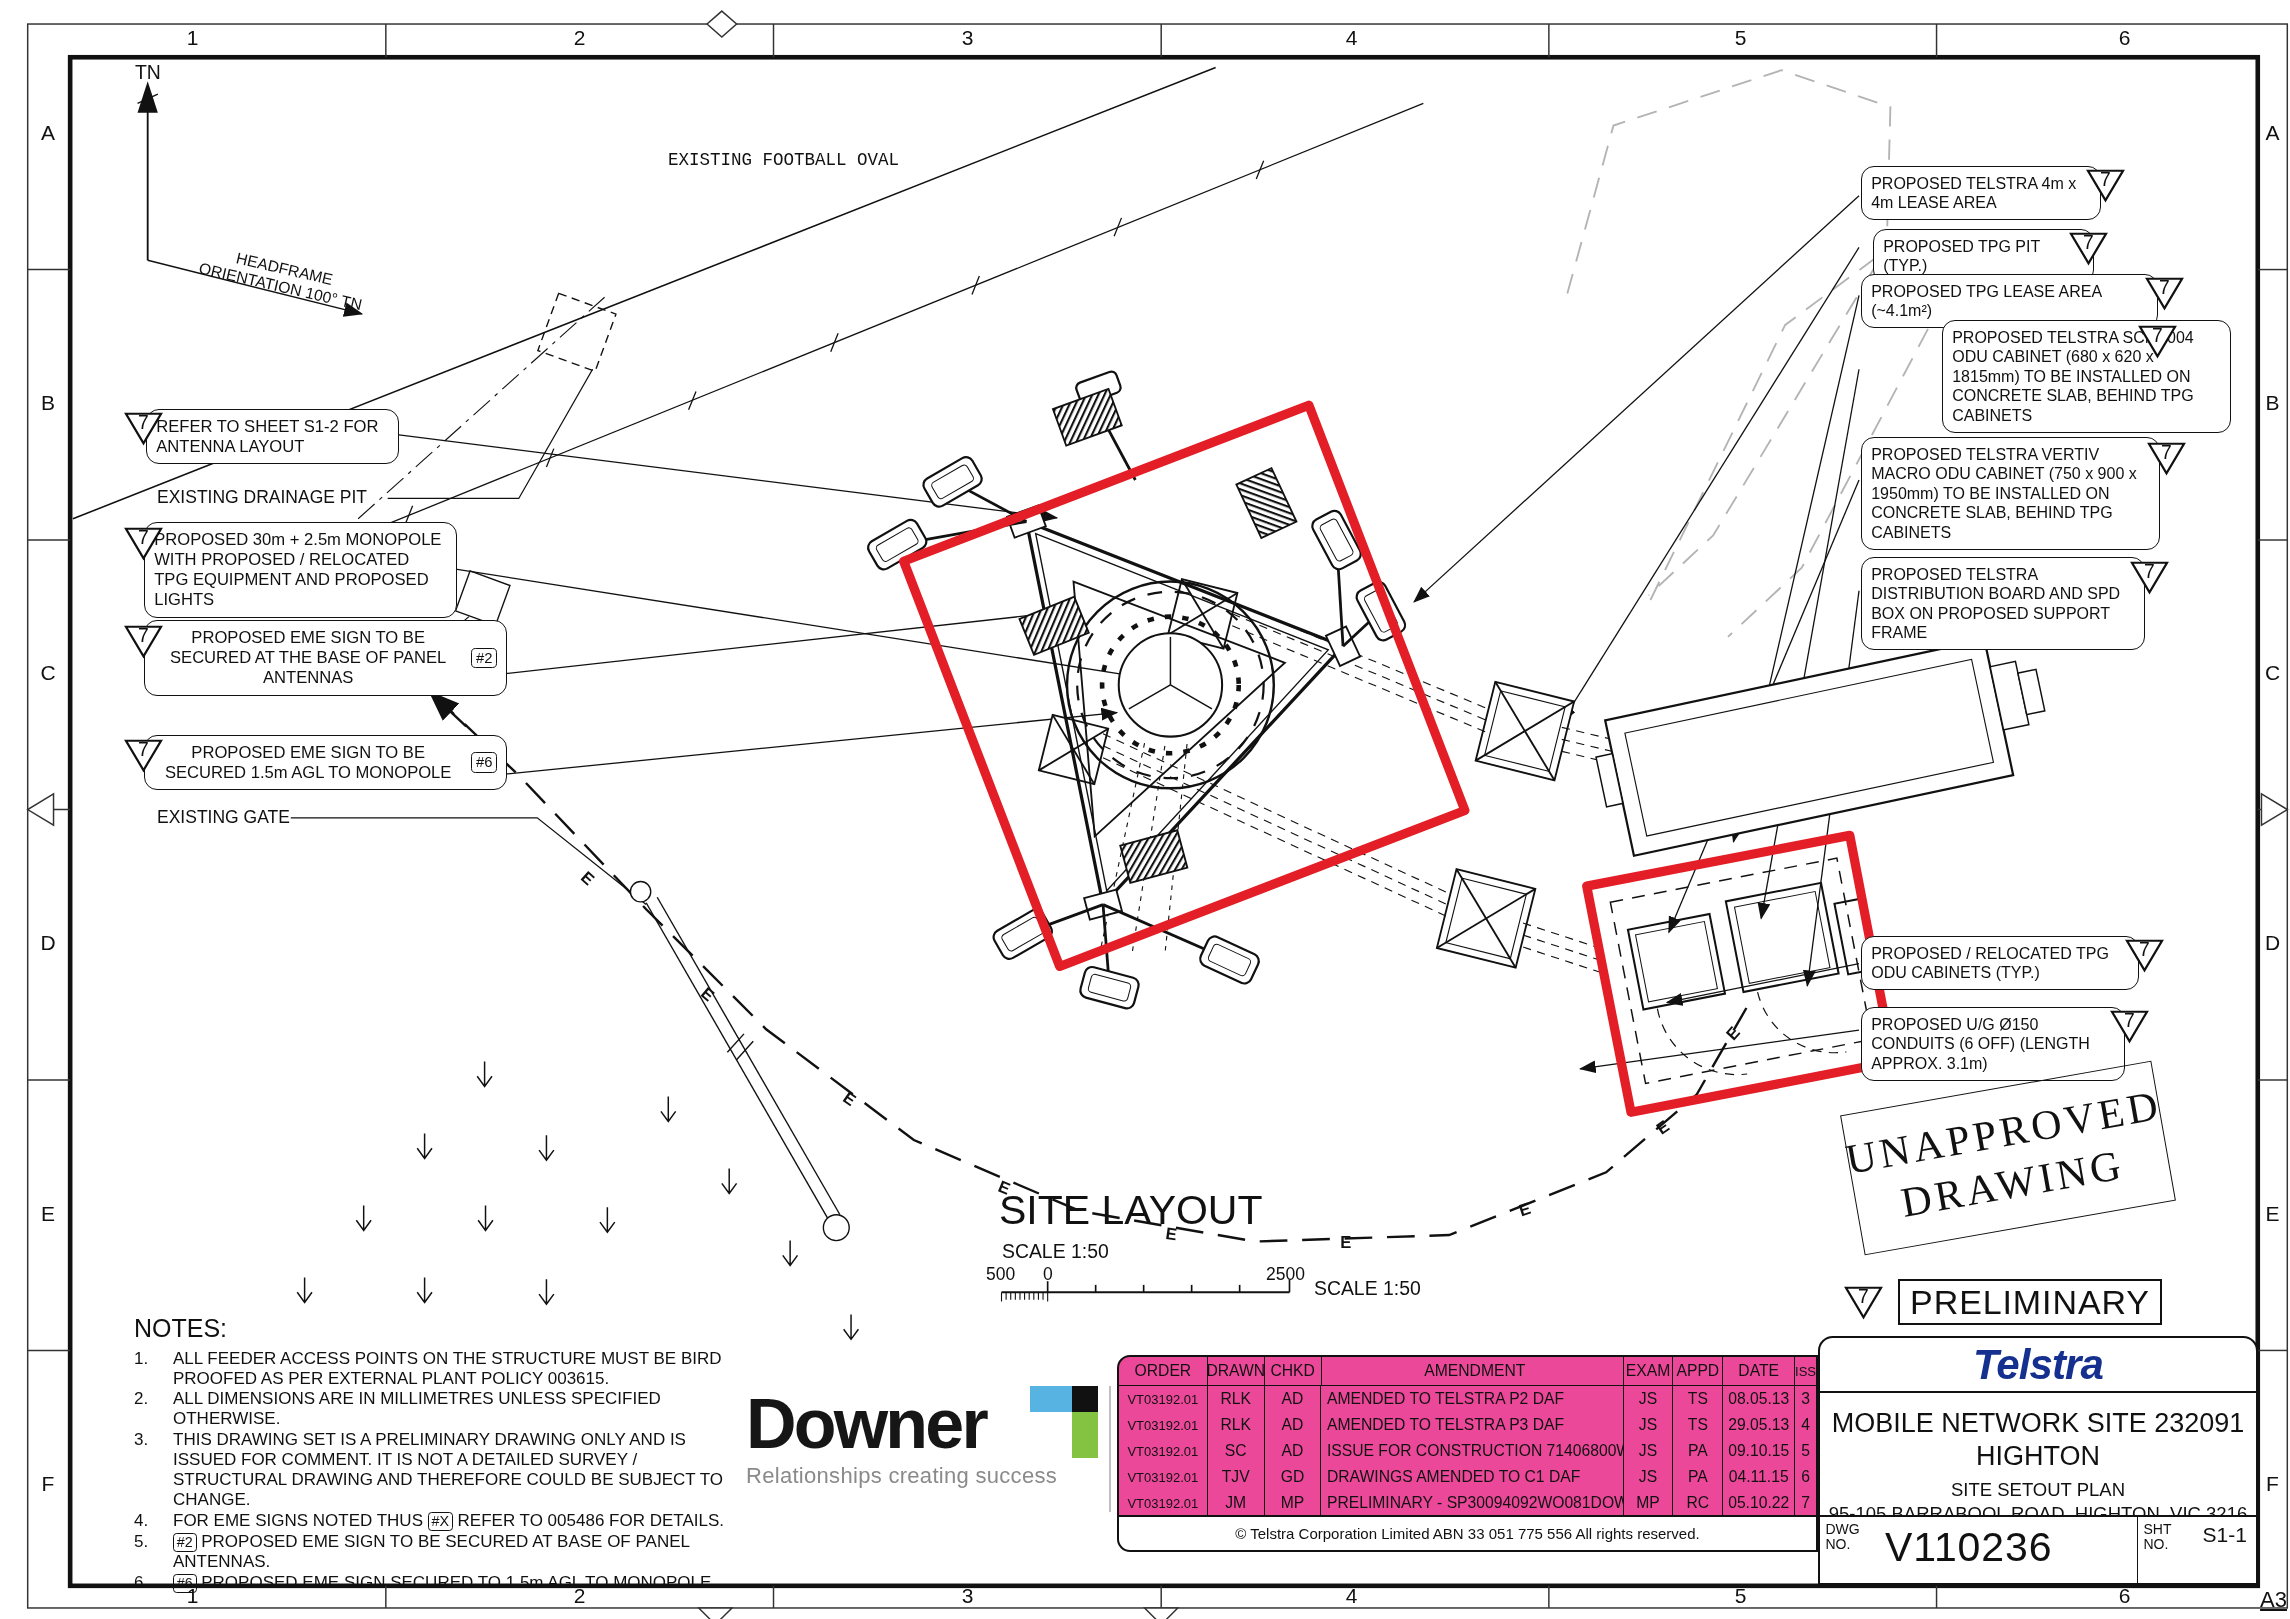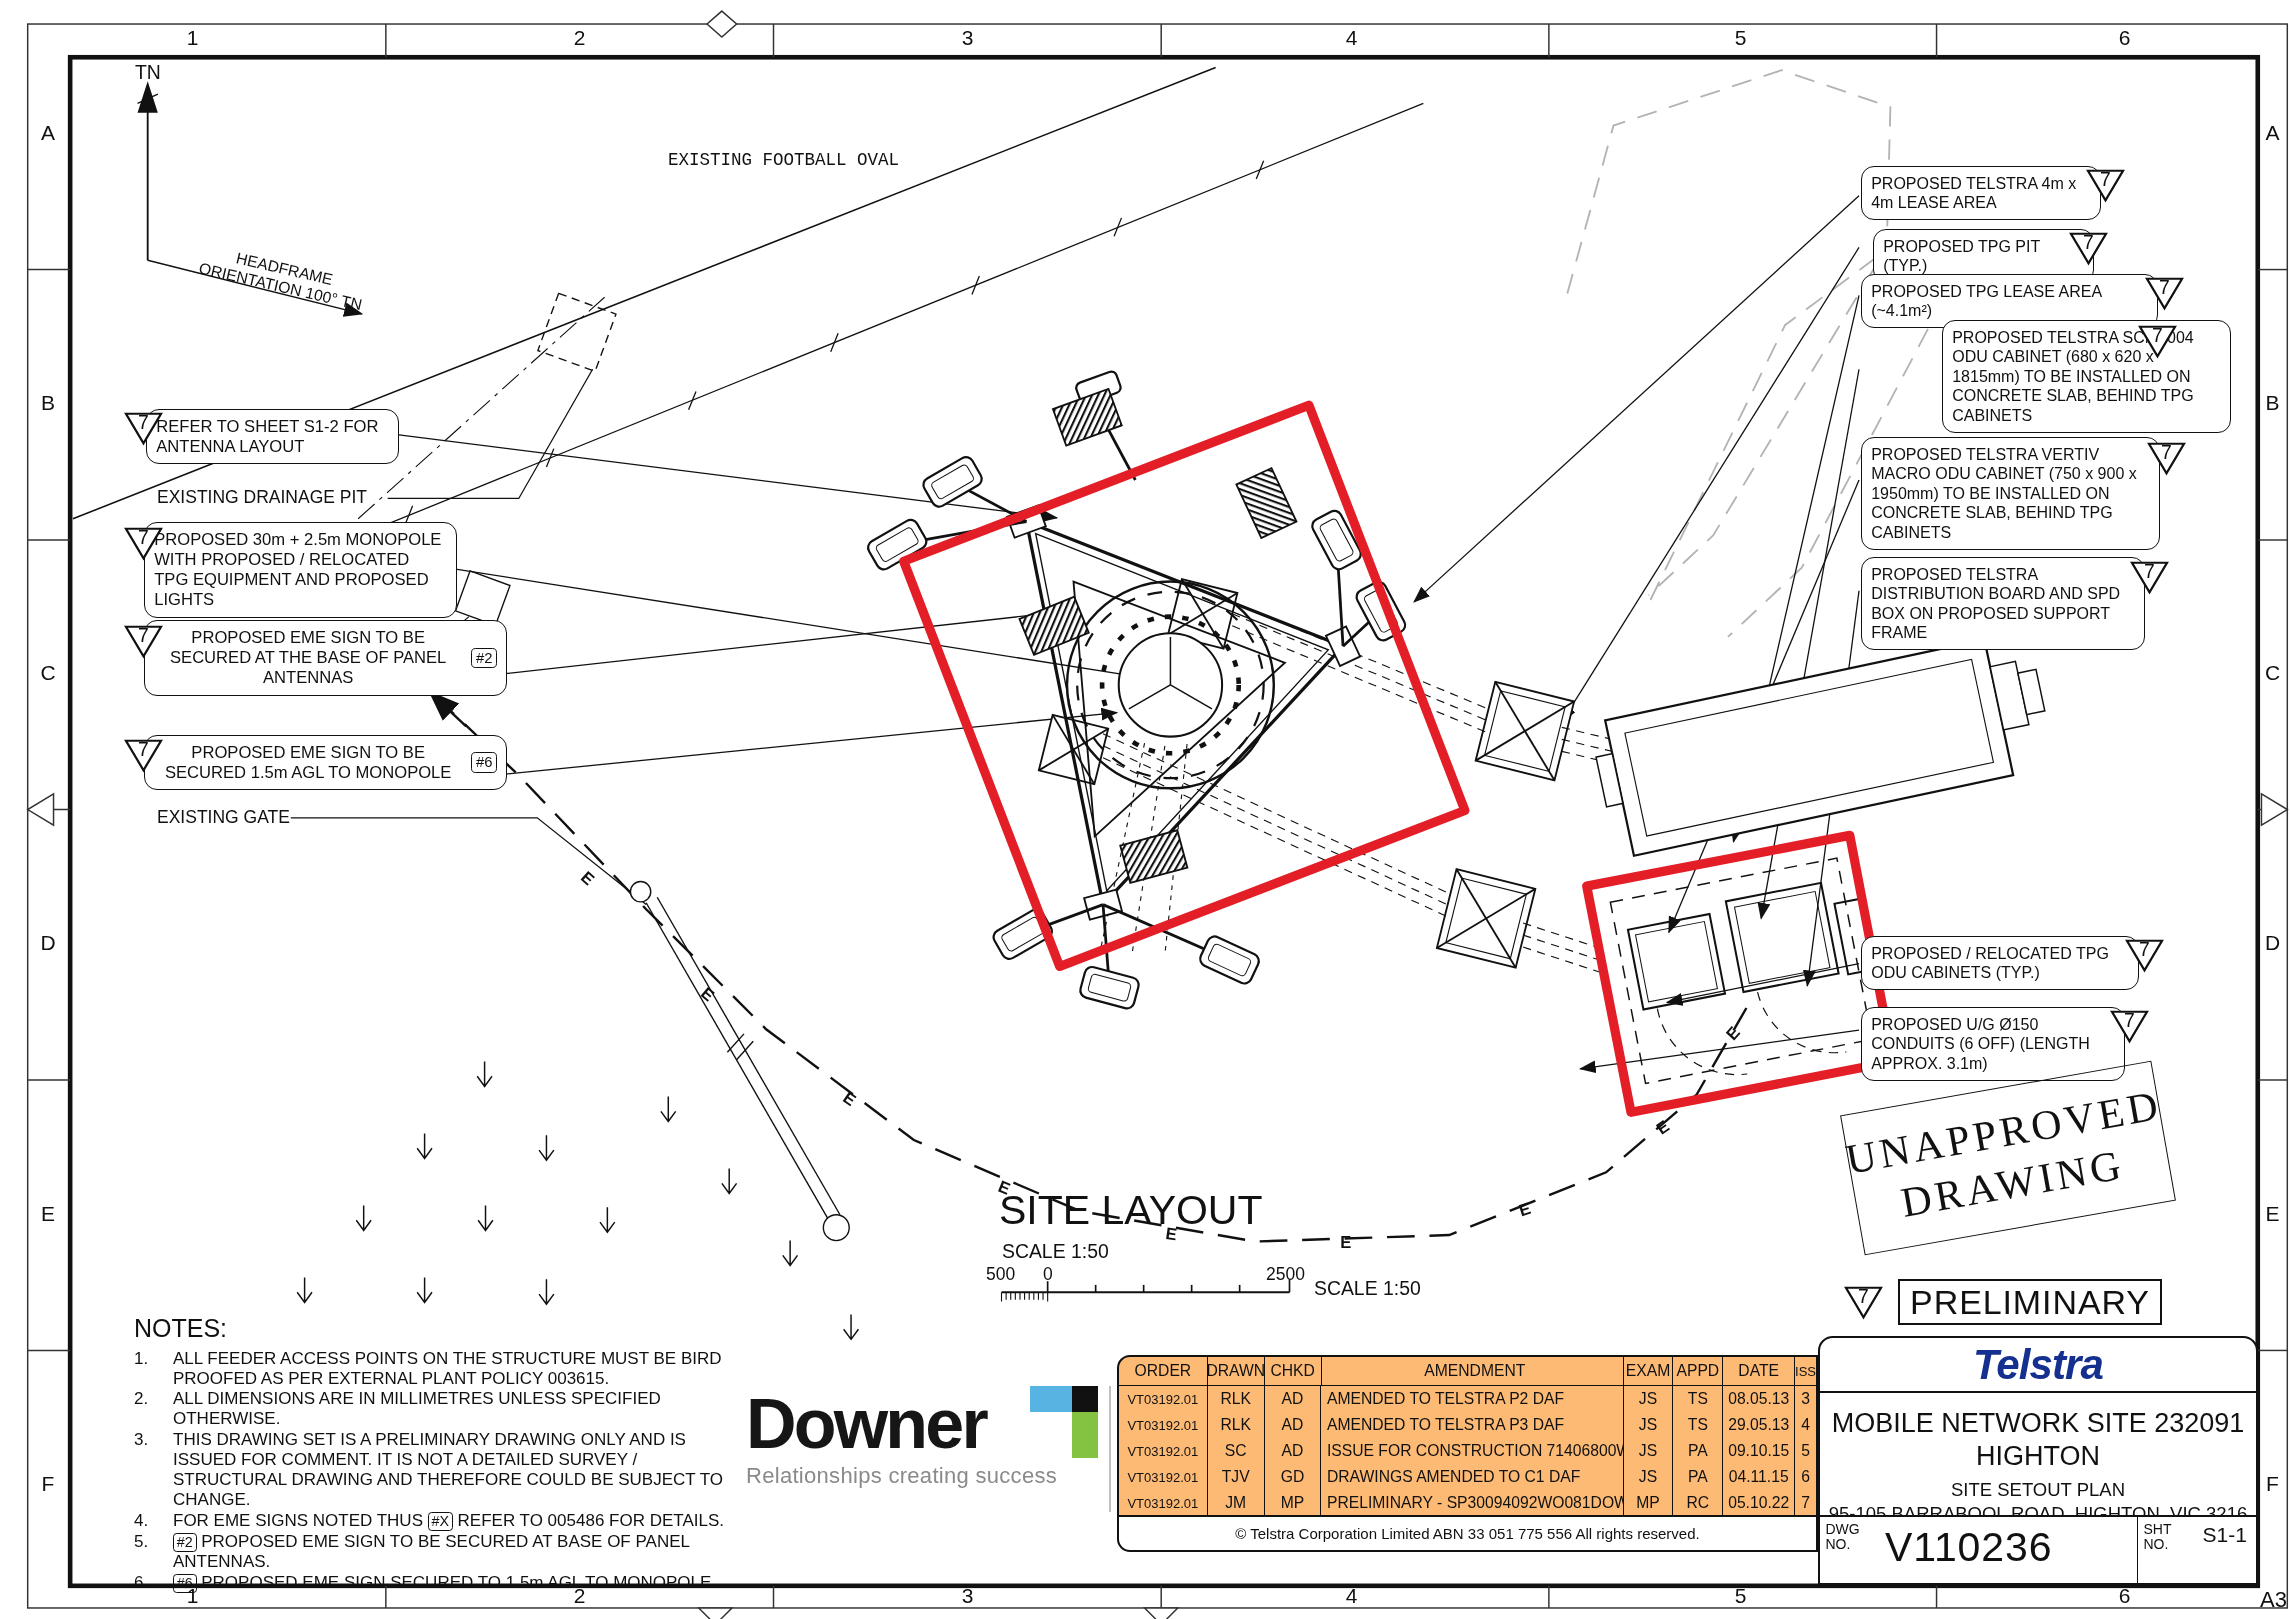--- a/index.html
+++ b/index.html
@@ -33,21 +33,21 @@
   #sl-title{position:absolute;left:999px;top:1187px;font-size:41px;z-index:3;}
   #sl-scale{position:absolute;left:1002px;top:1240px;font-size:19.4px;z-index:3;}
   .barlab{position:absolute;font-size:17.5px;z-index:3;}
   
   #downer{position:absolute;left:746px;top:1389px;z-index:4;}
   #downer .dname{font-size:70px;font-weight:800;letter-spacing:-2.8px;color:#161616;line-height:1;}
   #downer .dtag{font-size:22px;color:#8a8a8a;margin-top:3.7px;letter-spacing:0.3px;}
   .dmark{position:absolute;z-index:4;}
   
   #revtable{position:absolute;left:1117px;top:1355px;width:701px;height:162px;border:2.3px solid #111;
-            border-radius:13px 0 0 0;box-sizing:border-box;z-index:4;background:#fdba74;}
+            border-radius:13px 0 0 0;box-sizing:border-box;z-index:4;background:#ec4899;}
   .rev-head{display:flex;height:28px;border-bottom:1.8px solid #111;}
   .rev-head div{font-size:15.7px;display:flex;align-items:center;justify-content:center;
                 border-right:1.5px solid #111;box-sizing:border-box;}
   .rev-row{display:flex;height:26px;}
   .rev-cell{font-size:15.7px;display:flex;align-items:center;justify-content:center;
             border-right:1.5px solid #111;box-sizing:border-box;white-space:nowrap;overflow:hidden;}
   .c0{width:89px;} .c1{width:57px;} .c2{width:57px;} .c3{width:303px;justify-content:flex-start !important;padding-left:5.5px;}
   .c4{width:50px;} .c5{width:50px;} .c6{width:72px;} .c7{width:21px;border-right:none !important;}
   .rev-cell.c0{font-size:13px;}
   .rev-head .c7{font-size:13px;}
@@ -67,21 +67,21 @@
   #tb-site .l2{font-size:27px;margin-top:1.8px;}
   #tb-site .l3{font-size:18.5px;margin-top:7.4px;}
   #tb-site .l4{font-size:18.5px;margin-top:1.8px;}
   #tb-dwg{position:absolute;left:0;top:181px;width:440px;height:68px;border:2.3px solid #111;border-top:none;
           box-sizing:border-box;background:#fff;display:flex;}
   #tb-dwg .dl{width:318px;position:relative;border-right:1.8px solid #111;box-sizing:border-box;}
   #tb-dwg .small{position:absolute;left:5.5px;top:4.6px;font-size:14px;line-height:15.7px;}
   #tb-dwg .num{position:absolute;left:65px;top:7.4px;font-size:41px;letter-spacing:0.9px;}
   #tb-dwg .dr{flex:1;position:relative;}
   #tb-dwg .sht{position:absolute;right:9.2px;top:5.5px;font-size:21px;}
-  .a3lab{position:absolute;left:2233px;top:1587px;width:54px;text-align:right;font-size:22px;z-index:2;}
+  .a3lab{position:absolute;left:2233px;top:1587px;width:54px;text-align:right;font-size:22px;z-index:2;text-decoration:underline;}
   .rotlab{position:absolute;z-index:3;text-align:center;}
 </style>
 </head>
 <body>
 
 <div id="sheet">
 
 <svg id="linework" width="2291" height="1620" viewBox="0 0 2482 1755">
   <defs>
     <marker id="ah" markerWidth="14" markerHeight="12" refX="12" refY="5" orient="auto">

